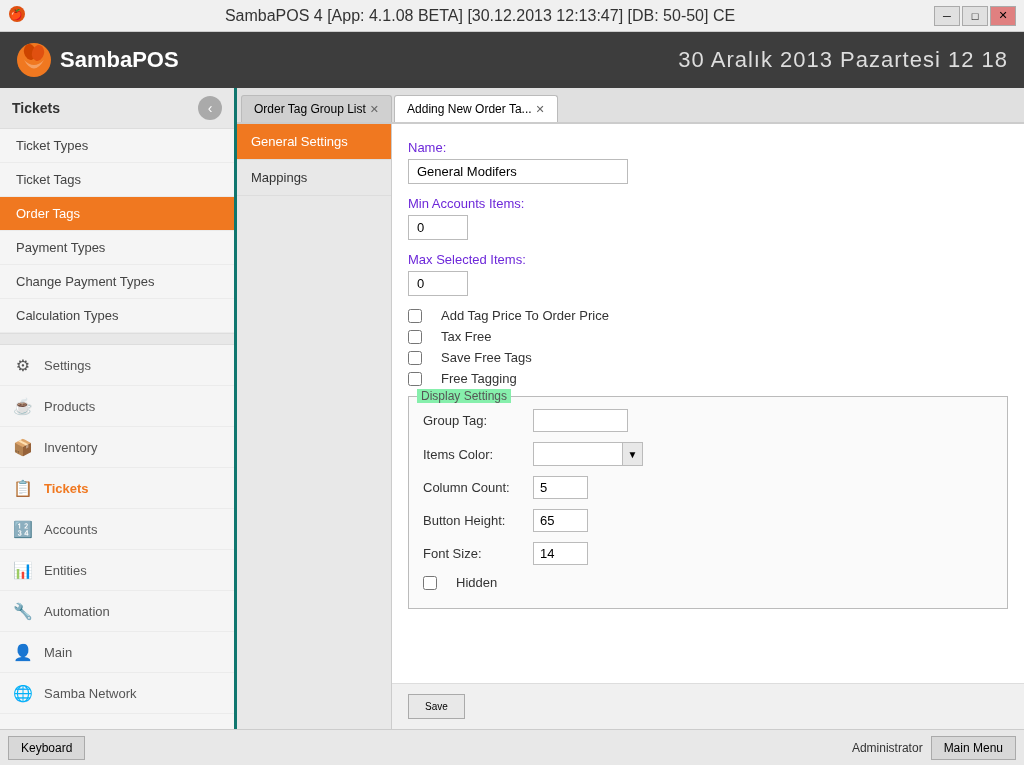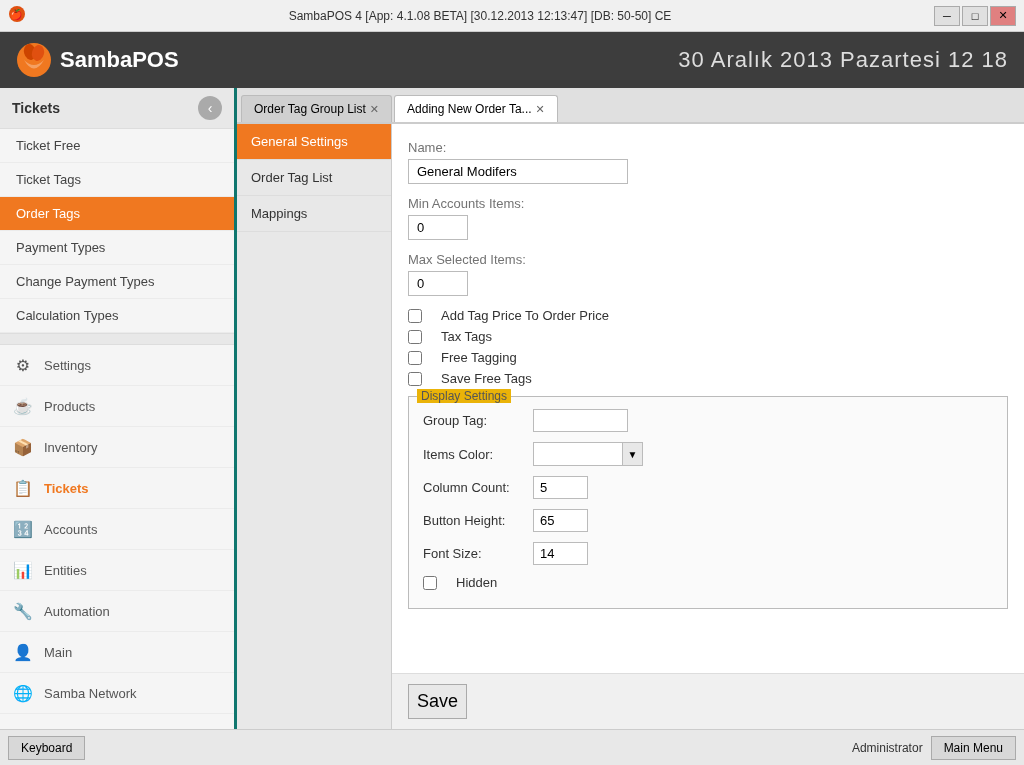--- a/index.html
+++ b/index.html
@@ -8,21 +8,21 @@
     
     .title-bar {
       background: #f0f0f0;
       border-bottom: 1px solid #ccc;
       display: flex;
       align-items: center;
       justify-content: space-between;
       padding: 4px 8px;
       height: 32px;
     }
-    .title-bar-text { flex: 1; text-align: center; font-size: 12px; color: #333; }
+    .title-bar-text { flex: 1; text-align: center; font-size: 16px; color: #333; }
     .title-bar-controls { display: flex; gap: 2px; }
     .title-btn {
       width: 26px; height: 20px; border: 1px solid #aaa;
       background: #e0e0e0; font-size: 11px; cursor: pointer;
       display: flex; align-items: center; justify-content: center;
     }
     .title-btn.close { background: #e08080; }
 
     
     .header {
@@ -129,21 +129,21 @@
     .sub-sidebar-item.active { background: #f07820; color: white; }
 
     
     .form-area {
       flex: 1;
       background: white;
       padding: 16px;
       overflow-y: auto;
     }
     .form-group { margin-bottom: 12px; }
-    .form-label { font-size: 13px; color: #737373; margin-bottom: 4px; display: block; }
+    .form-label { font-size: 13px; color: #6d28d9; margin-bottom: 4px; display: block; }
     .form-input {
       border: 1px solid #bbb;
       padding: 4px 8px;
       font-size: 13px;
       background: white;
     }
     .form-input-wide { width: 220px; }
     .form-input-short { width: 60px; }
 
     .checkbox-row { display: flex; align-items: center; gap: 19px; margin-bottom: 6px; font-size: 13px; color: #333; }
@@ -154,38 +154,38 @@
       border: 1px solid #bbb;
       margin-top: 10px;
       padding: 12px 14px;
       position: relative;
       background: #fafafa;
     }
     .display-settings-legend {
       position: absolute;
       top: -8px;
       left: 8px;
-      background: #eab308;
+      background: #86efac;
       padding: 0 4px;
       font-size: 12px;
       color: #555;
     }
     .ds-row { display: flex; align-items: center; margin-bottom: 10px; }
     .ds-label { width: 110px; font-size: 13px; color: #333; }
     .ds-input { border: 1px solid #bbb; padding: 3px 6px; font-size: 13px; background: white; }
     .ds-input-short { width: 55px; }
     .color-dropdown { display: flex; align-items: center; }
     .color-swatch { width: 90px; height: 24px; border: 1px solid #bbb; background: white; }
     .color-arrow { width: 20px; height: 24px; border: 1px solid #bbb; border-left: none; background: #e8e8e8; display: flex; align-items: center; justify-content: center; cursor: pointer; font-size: 10px; }
 
     
     .save-bar { padding: 10px 16px; background: #f0f0f0; border-top: 1px solid #ddd; }
     .save-btn {
-      padding: 6px 8px; background: #e8e8e8; border: 1px solid #aaa;
-      font-size: 18px; cursor: pointer;
+      padding: 6px 16px; background: #e8e8e8; border: 1px solid #aaa;
+      font-size: 10px; cursor: pointer;
     }
 
     
     .status-bar {
       background: #e8e8e8;
       border-top: 1px solid #ccc;
       display: flex;
       align-items: center;
       justify-content: space-between;
       padding: 4px 8px;
@@ -230,21 +230,21 @@
 </div>
 
 <div class="main-layout">
 
   <div class="sidebar">
     <div class="sidebar-section-header">
       <span>Tickets</span>
       <button class="sidebar-back-btn">‹</button>
     </div>
 
-    <div class="sidebar-item">Ticket Free</div>
+    <div class="sidebar-item">Ticket Types</div>
     <div class="sidebar-item">Ticket Tags</div>
     <div class="sidebar-item active">Order Tags</div>
     <div class="sidebar-item">Payment Types</div>
     <div class="sidebar-item">Change Payment Types</div>
     <div class="sidebar-item">Calculation Types</div>
 
     <div class="sidebar-divider"></div>
 
     <div class="sidebar-nav-item">
       <span class="nav-icon">⚙</span>
@@ -294,21 +294,20 @@
       <div class="tab active">
         <span>Adding New Order Ta...</span>
         <span class="tab-close">✕</span>
       </div>
     </div>
 
     <div class="panel">
 
       <div class="sub-sidebar">
         <div class="sub-sidebar-item active">General Settings</div>
-        <div class="sub-sidebar-item">Order Tag List</div>
         <div class="sub-sidebar-item">Mappings</div>
       </div>
 
       <div style="flex:1; display:flex; flex-direction:column;">
         <div class="form-area">
 
           <div class="form-group">
             <label class="form-label">Name:</label>
             <input type="text" class="form-input form-input-wide" value="General Modifers" style="">
           </div>
@@ -322,29 +321,29 @@
             <label class="form-label">Max Selected Items:</label>
             <input type="text" class="form-input form-input-short" value="0" style="">
           </div>
 
           <div class="checkbox-row">
             <input type="checkbox" style="">
             <span>Add Tag Price To Order Price</span>
           </div>
           <div class="checkbox-row">
             <input type="checkbox" style="">
-            <span>Tax Tags</span>
+            <span>Tax Free</span>
+          </div>
+          <div class="checkbox-row">
+            <input type="checkbox" style="">
+            <span>Save Free Tags</span>
           </div>
           <div class="checkbox-row">
             <input type="checkbox" style="">
             <span>Free Tagging</span>
-          </div>
-          <div class="checkbox-row">
-            <input type="checkbox" style="">
-            <span>Save Free Tags</span>
           </div>
 
           <div class="display-settings">
             <span class="display-settings-legend">Display Settings</span>
 
             <div class="ds-row">
               <span class="ds-label">Group Tag:</span>
               <input type="text" class="ds-input" style="width: 95px;" value="">
             </div>
 

